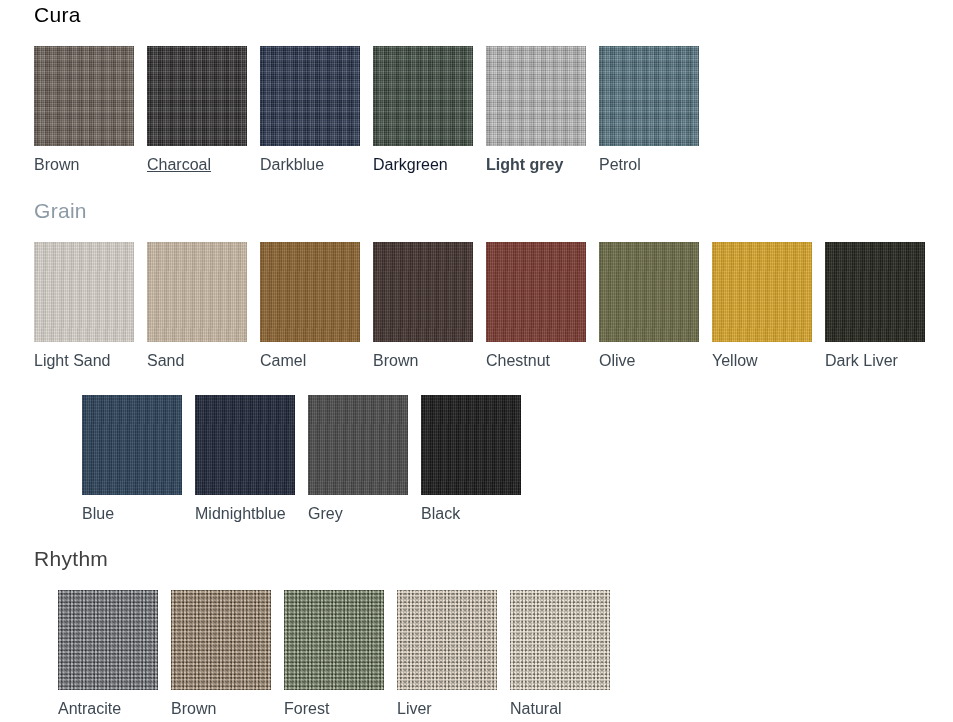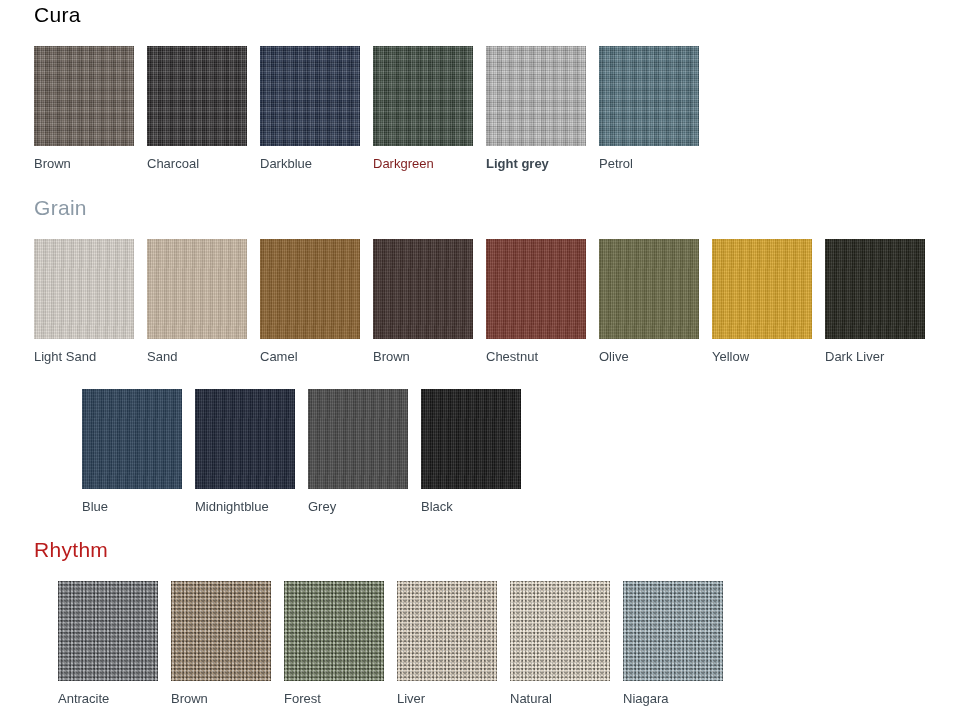--- a/index.html
+++ b/index.html
@@ -31,21 +31,21 @@
     flex:0 0 113px;
     box-sizing:border-box;
   }
   .swatch{
     width:100px;height:100px;
     position:relative;
     overflow:hidden;
     background-repeat:repeat;
   }
   .swatch-label{
-    font-size:13px;
+    font-size:16px;
     color:#3d4852;
     line-height:1;
     margin-top:11px;
     white-space:nowrap;
   }
 
   
   
   .tex-cura::before{
     content:"";position:absolute;inset:-2px;
@@ -96,29 +96,29 @@
 
   <section class="collection" style="padding-top:4px;">
     <h2 class="collection-title" style="color: #000000;">Cura</h2>
     <div class="swatch-row" style="margin-top:21px;">
       <div class="swatch-cell">
         <div class="swatch tex-cura" style="background-color: rgb(107, 96, 87);"></div>
         <div class="swatch-label" style="color: rgb(61, 72, 82);">Brown</div>
       </div>
       <div class="swatch-cell">
         <div class="swatch tex-cura" style="background-color: rgb(46, 44, 45);"></div>
-        <div class="swatch-label" style="color: rgb(61, 72, 82);">Charcoal</div>
+        <div class="swatch-label" style="color: rgb(61, 72, 82); text-decoration: underline;">Charcoal</div>
       </div>
       <div class="swatch-cell">
         <div class="swatch tex-cura" style="background-color: rgb(35, 48, 74);"></div>
         <div class="swatch-label" style="color: rgb(61, 72, 82);">Darkblue</div>
       </div>
       <div class="swatch-cell">
         <div class="swatch tex-cura" style="background-color: rgb(59, 74, 62);"></div>
-        <div class="swatch-label" style="color: #7f1d1d;">Darkgreen</div>
+        <div class="swatch-label" style="color: #0f172a;">Darkgreen</div>
       </div>
       <div class="swatch-cell">
         <div class="swatch tex-cura" style="background-color: rgb(189, 189, 189);"></div>
         <div class="swatch-label" style="color: rgb(61, 72, 82); font-weight: bold;">Light grey</div>
       </div>
       <div class="swatch-cell">
         <div class="swatch tex-cura" style="background-color: rgb(82, 115, 128);"></div>
         <div class="swatch-label" style="color: rgb(61, 72, 82);">Petrol</div>
       </div>
     </div>
@@ -175,21 +175,21 @@
         <div class="swatch-label" style="color: rgb(61, 72, 82);">Grey</div>
       </div>
       <div class="swatch-cell">
         <div class="swatch tex-grain" style="background-color: rgb(25, 25, 25);"></div>
         <div class="swatch-label" style="color: rgb(61, 72, 82);">Black</div>
       </div>
     </div>
   </section>
 
   <section class="collection" style="margin-top:26px;">
-    <h2 class="collection-title" style="color: #b91c1c;">Rhythm</h2>
+    <h2 class="collection-title" style="color: #404040;">Rhythm</h2>
     <div class="swatch-row" style="margin-top:21px;padding-left:24px;">
       <div class="swatch-cell">
         <div class="swatch tex-rhythm" style="background-color: rgb(107, 110, 115);"></div>
         <div class="swatch-label" style="color: rgb(61, 72, 82);">Antracite</div>
       </div>
       <div class="swatch-cell">
         <div class="swatch tex-rhythm" style="background-color: rgb(155, 132, 105);"></div>
         <div class="swatch-label" style="color: rgb(61, 72, 82);">Brown</div>
       </div>
       <div class="swatch-cell">
@@ -197,19 +197,15 @@
         <div class="swatch-label" style="color: rgb(61, 72, 82);">Forest</div>
       </div>
       <div class="swatch-cell">
         <div class="swatch tex-rhythm" style="background-color: rgb(214, 201, 182);"></div>
         <div class="swatch-label" style="color: rgb(61, 72, 82);">Liver</div>
       </div>
       <div class="swatch-cell">
         <div class="swatch tex-rhythm" style="background-color: rgb(221, 210, 192);"></div>
         <div class="swatch-label" style="color: rgb(61, 72, 82);">Natural</div>
       </div>
-      <div class="swatch-cell">
-        <div class="swatch tex-rhythm" style="background-color: rgb(143, 163, 171);"></div>
-        <div class="swatch-label" style="color: rgb(61, 72, 82);">Niagara</div>
-      </div>
     </div>
   </section>
 </div>
 
 </body></html>

